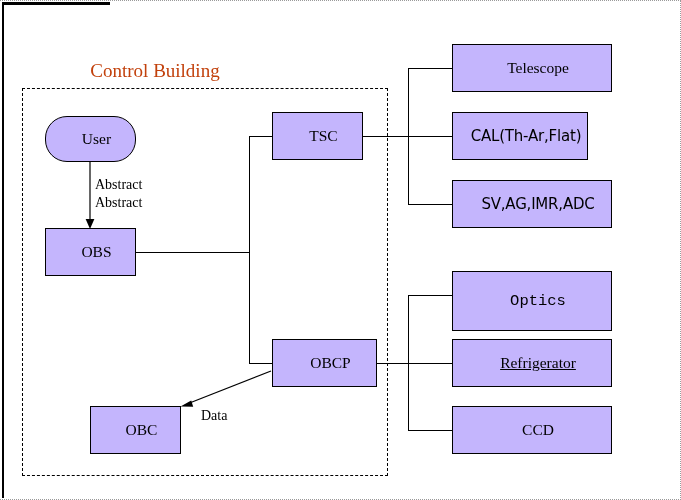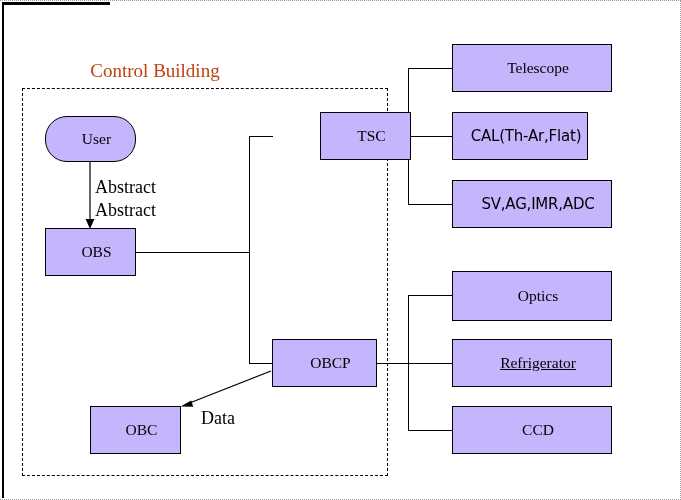--- a/index.html
+++ b/index.html
@@ -90,21 +90,21 @@
     border-top: 1.2px solid #000;
   }
   .vline {
     position: absolute;
     width: 0;
     border-left: 1.2px solid #000;
   }
 
   .edge-label {
     position: absolute;
-    font-size: 18px;
+    font-size: 14px;
     color: #000;
     white-space: nowrap;
     line-height: 1.28;
   }
 
   svg.overlay {
     position: absolute;
     left: 0; top: 0;
     width: 681px; height: 500px;
     overflow: visible;
@@ -158,21 +158,21 @@
   <div class="hline" style="left:408px; top:430px; width:45px;"></div>
 
   <div class="node rounded" style="left:45px; top:116px; width:91px; height:46px;">
     <span>User</span>
   </div>
 
   <div class="node" style="left:45px; top:228px; width:91px; height:48px;">
     <span>OBS</span>
   </div>
 
-  <div class="node" style="left:272px; top:112px; width:91px; height:48px;margin-left:48px;">
+  <div class="node" style="left:272px; top:112px; width:91px; height:48px;">
     <span>TSC</span>
   </div>
 
   <div class="node" style="left:272px; top:339px; width:105px; height:48px;">
     <span>OBCP</span>
   </div>
 
   <div class="node" style="left:90px; top:406px; width:91px; height:48px;text-align:center;">
     <span>OBC</span>
   </div>
@@ -182,21 +182,21 @@
   </div>
 
   <div class="node sans" style="left:452px; top:112px; width:136px; height:48px;">
     <span>CAL(Th-Ar,Flat)</span>
   </div>
 
   <div class="node sans" style="left:452px; top:180px; width:160px; height:48px;">
     <span>SV,AG,IMR,ADC</span>
   </div>
 
-  <div class="node" style="left:452px; top:271px; width:160px; height:50px;">
+  <div class="node" style="left:452px; top:271px; width:160px; height:60px;font-family:Liberation Mono, monospace;">
     <span>Optics</span>
   </div>
 
   <div class="node" style="left:452px; top:339px; width:160px; height:48px;text-decoration:underline;">
     <span>Refrigerator</span>
   </div>
 
   <div class="node" style="left:452px; top:406px; width:160px; height:48px;text-align:right;">
     <span>CCD</span>
   </div>

